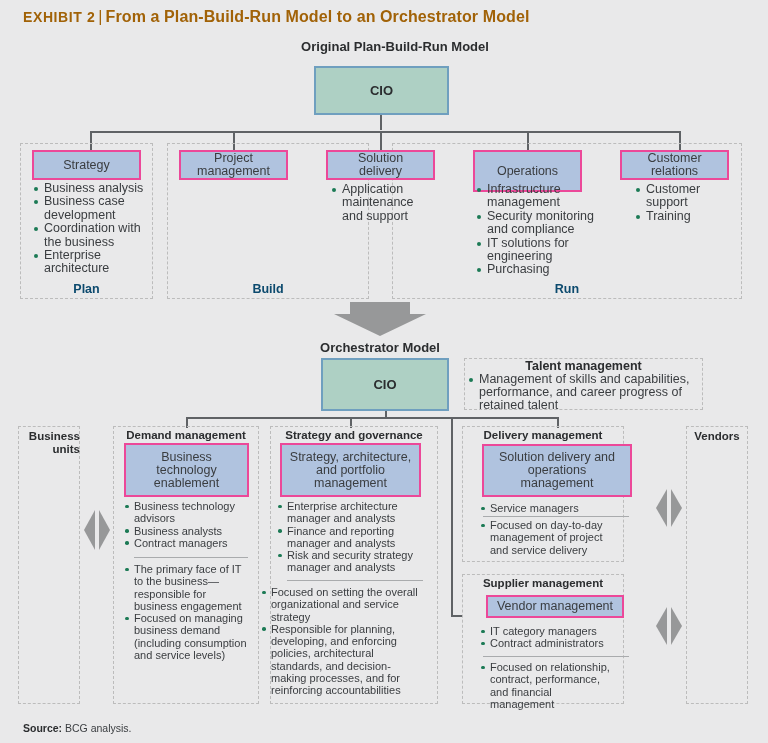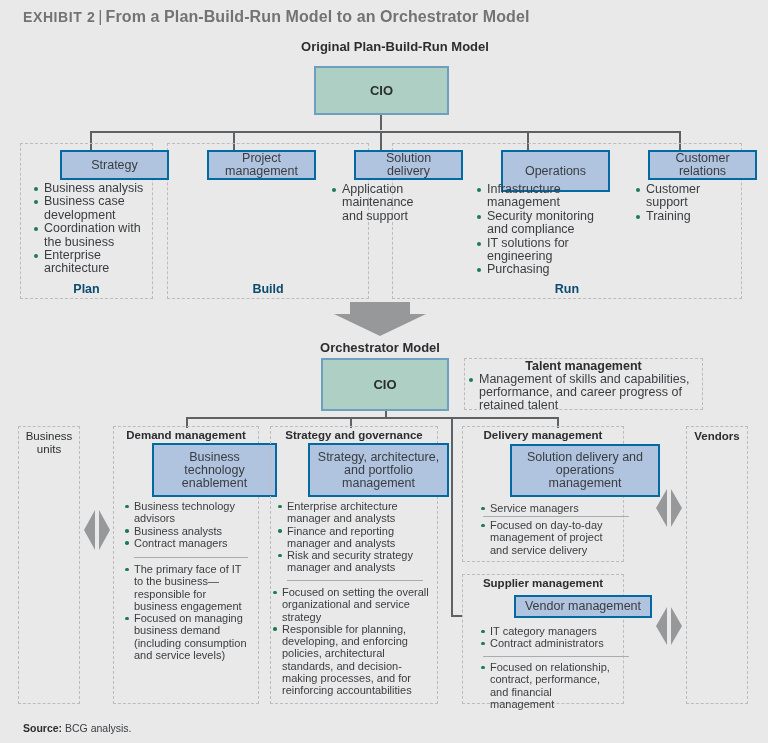--- a/index.html
+++ b/index.html
@@ -1,24 +1,24 @@
 <!DOCTYPE html>
 <html><head>
 <meta charset="utf-8">
 <style>
   * { box-sizing: border-box; margin: 0; padding: 0; }
   html, body { width: 768px; height: 743px; background: #e9e9ea; overflow: hidden; }
   body { position: relative; font-family: "Liberation Sans", "DejaVu Sans", sans-serif; color: #3a3d40; }
   .abs { position: absolute; }
-  .title { left: 23px; top: 8px; font-size: 16px; font-weight: bold; color: #737373; white-space: nowrap; letter-spacing: 0.1px; }
+  .title { left: 23px; top: 8px; font-size: 16px; font-weight: bold; color: #a16207; white-space: nowrap; letter-spacing: 0.1px; }
   .title .ex { font-size: 14px; letter-spacing: 0.6px; }
   .title .sep { font-weight: normal; margin: 0 3px; }
   .section-title { font-size: 13px; font-weight: bold; color: #2b2d2f; white-space: nowrap; text-align: center; }
   .cio { background: #aed0c4; border: 2px solid #6f9fbf; display: flex; align-items: center; justify-content: center; font-weight: bold; font-size: 13px; color: #2b2d2f; }
-  .bluebox { background: #b0c3df; border: 2px solid #0369a1; display: flex; align-items: center; justify-content: center; text-align: center; font-size: 12.5px; line-height: 13px; color: #3a3d40; margin-left: 28px; }
+  .bluebox { background: #b0c3df; border: 2px solid #ec4899; display: flex; align-items: center; justify-content: center; text-align: center; font-size: 12.5px; line-height: 13px; color: #3a3d40; }
   .dash { border: 1.5px dashed #bcbcbc; }
   .line-h { height: 1.5px; background: #5f6265; }
   .line-v { width: 1.5px; background: #5f6265; }
   ul.bul { list-style: none; font-size: 12.5px; line-height: 13.4px; color: #3a3d40; }
   ul.bul li { position: relative; padding-left: 11px; }
   ul.bul li::before { content: ""; position: absolute; left: 1px; top: 5px; width: 4px; height: 4px; border-radius: 50%; background: #1c7a55; }
   ul.sm { font-size: 11px; line-height: 12.3px; }
   ul.sm li { padding-left: 10px; }
   ul.sm li::before { top: 4.5px; width: 3.5px; height: 3.5px; }
   .phase { font-size: 12.5px; font-weight: bold; color: #0c4a6e; text-align: center; }
@@ -111,21 +111,21 @@
 
 <div class="abs line-v" style="left:385px; top:411px; height:6px;"></div>
 <div class="abs line-h" style="left:186px; top:417px; width:372px;"></div>
 <div class="abs line-v" style="left:186px; top:417px; height:11px;"></div>
 <div class="abs line-v" style="left:350px; top:417px; height:11px;"></div>
 <div class="abs line-v" style="left:557px; top:417px; height:11px;"></div>
 <div class="abs line-v" style="left:451px; top:417px; height:199px;"></div>
 <div class="abs line-h" style="left:451px; top:615px; width:12px;"></div>
 
 <div class="abs dash" style="left:18px; top:426px; width:62px; height:278px;"></div>
-<div class="abs" style="left:18px; top:430px; width:62px; text-align:center; font-size:11.5px; font-weight:normal; line-height:12.5px; color:#2b2d2f;"><span style="display:inline-block;width:52px;">Business units</span></div>
+<div class="abs" style="left:18px; top:430px; width:62px; text-align:right; font-size:11.5px; font-weight:bold; line-height:12.5px; color:#2b2d2f;"><span style="display:inline-block;width:52px;">Business units</span></div>
 
 <svg class="abs" style="left:84px; top:510px;" width="26" height="40">
   <polygon points="11,0 11,40 0,20" fill="#979899"></polygon>
   <polygon points="15,0 15,40 26,20" fill="#979899"></polygon>
 </svg>
 
 <div class="abs dash" style="left:113px; top:426px; width:146px; height:278px;"></div>
 <div class="abs boxhead" style="left:113px; top:429px; width:146px;">Demand management</div>
 <div class="abs bluebox" style="left:124px; top:443px; width:125px; height:54px;">
     <span style="display:block;width:90px;">Business technology enablement</span>
@@ -145,21 +145,21 @@
 <div class="abs boxhead" style="left:270px; top:429px; width:168px;">Strategy and governance</div>
 <div class="abs bluebox" style="left:280px; top:443px; width:141px; height:54px;">
     <span style="display:block;width:130px;">Strategy, architecture, and portfolio management</span>
   </div>
 <ul class="abs bul sm" style="left:277px; top:500px; width:150px;">
   <li style="width:130px;">Enterprise architecture manager and analysts</li>
   <li style="width:120px;">Finance and reporting manager and analysts</li>
   <li style="width:140px;">Risk and security strategy manager and analysts</li>
 </ul>
 <div class="abs hr" style="left:287px; top:580px; width:136px;"></div>
-<ul class="abs bul sm" style="left:272px; top:586px; width:160px;">
+<ul class="abs bul sm" style="left:261px; top:586px; width:160px;">
   <li style="width:158px;">Focused on setting the overall organizational and service strategy</li>
   <li style="width:160px;">Responsible for planning, developing, and enforcing policies, architectural standards, and decision-making processes, and for reinforcing accountabilities</li>
 </ul>
 
 <div class="abs dash" style="left:462px; top:426px; width:162px; height:136px;"></div>
 <div class="abs boxhead" style="left:462px; top:429px; width:162px;">Delivery management</div>
 <div class="abs bluebox" style="left:482px; top:444px; width:150px; height:53px;">
     <span style="display:block;width:120px;">Solution delivery and operations management</span>
   </div>
 <ul class="abs bul sm" style="left:480px; top:502px; width:140px;">

